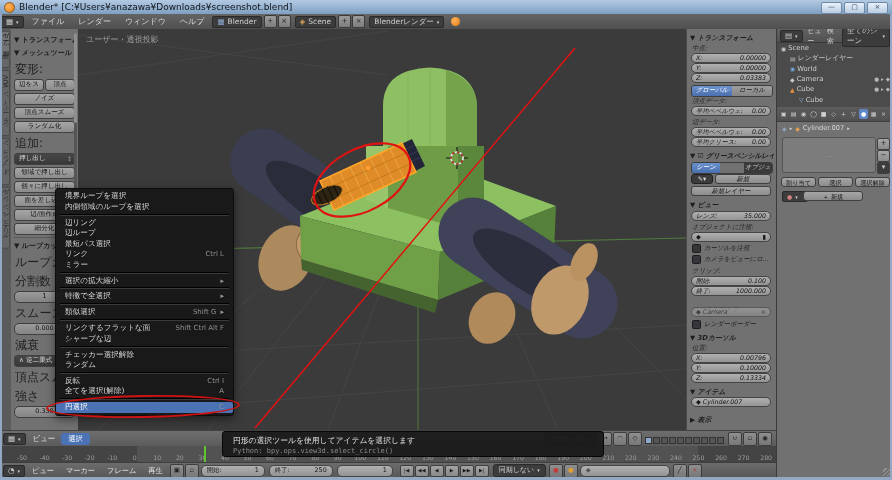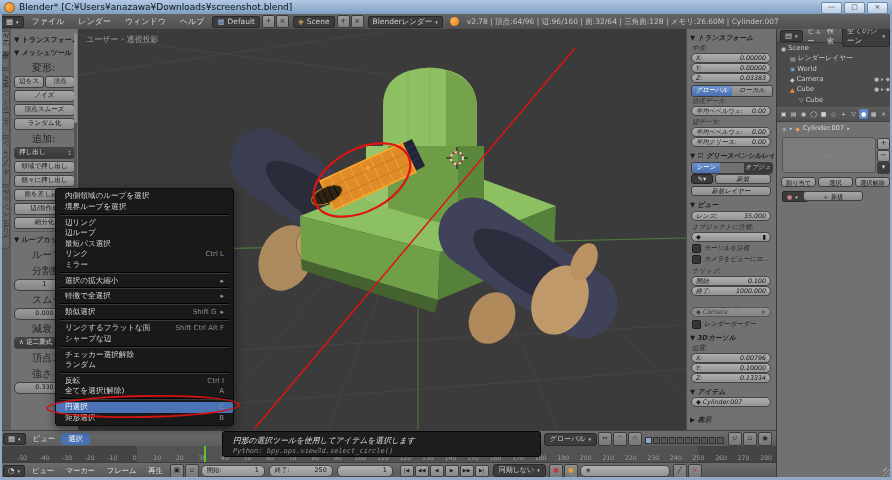--- a/index.html
+++ b/index.html
@@ -22,21 +22,21 @@
   .sq{width:11px;height:11px;background:linear-gradient(#9c9c9c,#7e7e7e);border:1px solid #3a3a3a;
     border-radius:2px;font-size:7px;line-height:10px;text-align:center;color:#222;margin-left:1px;}
   #stats{margin-left:8px;color:#c3c3c3;font-size:7.5px;white-space:nowrap;}
   
   #tabstrip{left:0;top:29px;width:11px;height:401px;background:#5b5b5b;border-right:1px solid #4a4a4a;}
   .vtab{writing-mode:vertical-rl;transform:rotate(180deg);font-size:6.5px;color:#2b2b2b;
     background:#666;border:1px solid #4c4c4c;border-radius:2px 0 0 2px;padding:4px 0;margin:2px 0 2px 1px;text-align:center;width:9px;box-sizing:border-box;}
   .vtab.active{background:#747474;color:#111;}
   #toolshelf{left:11px;top:29px;width:67px;height:401px;background:#717171;padding:3px 3px 0 3px;box-sizing:border-box;overflow:hidden;}
   .ts-hdr{font-size:7px;color:#1d1d1d;font-weight:bold;margin:3px 0 3px 0;white-space:nowrap;overflow:hidden;}
-  .ts-lbl{font-size:10px;color:#222;margin:2px 0 1px 18px;white-space:nowrap;overflow:hidden;}
+  .ts-lbl{font-size:12px;color:#222;margin:2px 0 1px 1px;white-space:nowrap;overflow:hidden;}
   .pill{height:10px;border-radius:3px;background:linear-gradient(#a6a6a6,#8c8c8c);border:1px solid #404040;
     font-size:6.6px;line-height:9px;text-align:center;color:#111;margin-bottom:2px;white-space:nowrap;overflow:hidden;padding:0 1px;}
   .pill.dark{background:linear-gradient(#474747,#383838);color:#d8d8d8;text-align:left;padding-left:4px;position:relative;}
   .pill.dark:after{content:"↕";position:absolute;right:2px;top:0;font-size:6px;color:#999;}
   .pair{display:flex;gap:1px;}
   .pair .pill{flex:1;}
   .slider{height:10px;border-radius:5px;background:linear-gradient(#9a9a9a,#848484);border:1px solid #404040;
     font-size:6.4px;line-height:9px;color:#111;text-align:center;margin-bottom:2px;}
   .chkbox{width:7px;height:7px;background:#35353a;border:1px solid #1c1c1c;border-radius:1.5px;flex:none;
     color:#fff;font-size:6.5px;line-height:7px;text-align:center;}
@@ -50,22 +50,22 @@
     border-radius:3px;padding:2px 0;z-index:30;box-shadow:0 3px 10px rgba(0,0,0,.5);}
   .menu-item{height:10.5px;display:flex;align-items:center;padding:0 9px;font-size:7.6px;color:#d9d9d9;white-space:nowrap;}
   .menu-item .lab{flex:1;overflow:hidden;}
   .menu-item .sc{color:#8f8f8f;font-size:7px;margin-left:4px;}
   .menu-item .sub{color:#9a9a9a;font-size:7px;margin-left:4px;}
   .menu-item.hl{background:#4a72b4;color:#fff;border-radius:2px;}
   .menu-sep{height:1px;background:#000;border-bottom:1px solid #3a3a3a;margin:1.7px 4px;}
   #menu-red-ellipse{left:46px;top:395px;width:190px;height:19px;border:2px solid #cf1212;border-radius:50%;
     z-index:32;transform:rotate(-1deg);}
   
-  #tooltip{left:222px;top:431px;width:319px;height:26px;background:rgba(26,26,26,.95);border:1px solid #060606;
-    border-radius:3px;z-index:40;padding:3px 10px;box-sizing:border-box;font-style:italic;}
+  #tooltip{left:222px;top:431px;width:382px;height:26px;background:rgba(26,26,26,.95);border:1px solid #060606;
+    border-radius:3px;z-index:40;padding:3px 10px;box-sizing:border-box;}
   #tooltip .t1{font-size:7.8px;color:#e6e6e6;white-space:nowrap;}
   #tooltip .t2{font-size:7px;color:#8d8d8d;font-family:"DejaVu Sans Mono",monospace;white-space:nowrap;margin-top:1px;}
   
   #npanel{left:686px;top:29px;width:90px;height:401px;background:#717171;border-left:1px solid #4b4b4b;overflow:hidden;font-style:italic;}
   .np-hdr{position:absolute;left:3px;right:3px;font-size:6.8px;font-weight:bold;color:#1d1d1d;white-space:nowrap;overflow:hidden;}
   .np-lbl{position:absolute;left:5px;right:3px;font-size:6.5px;color:#222;white-space:nowrap;overflow:hidden;}
   .np-fld{position:absolute;left:4px;width:80px;height:9.5px;border-radius:5px;background:linear-gradient(#b0b0b0,#949494);
     border:1px solid #454545;font-size:6.3px;line-height:8.5px;color:#151515;display:flex;padding:0 4px;box-sizing:border-box;white-space:nowrap;overflow:hidden;}
   .np-fld .fl{flex:1;overflow:hidden;}
   .np-fld .fv{text-align:right;}
@@ -144,36 +144,35 @@
         <span style="font-size:5px">▾</span>
       </div>
     <div id="topbar-menus" style="display:flex">
         <div class="tb-menu">ファイル</div>
         <div class="tb-menu">レンダー</div>
         <div class="tb-menu">ウィンドウ</div>
         <div class="tb-menu">ヘルプ</div>
       </div>
     <div class="mini-dd">
         <span style="color:#8fb0d8">▦</span>
-        <span>Default</span>
+        <span>Blender</span>
       </div>
     <div class="sq">+</div>
     <div class="sq">×</div>
     <div class="mini-dd" style="margin-left:4px">
         <span style="color:#d8a05a">◈</span>
         <span>Scene</span>
       </div>
     <div class="sq">+</div>
     <div class="sq">×</div>
     <div class="mini-dd" style="margin-left:4px">
         <span>Blenderレンダー</span>
         <span style="font-size:5px">▾</span>
       </div>
     <div style="width:9px;height:9px;border-radius:50%;background:radial-gradient(circle at 35% 35%,#ffb35c,#e87d12);margin-left:6px;flex:none"></div>
-    <span id="stats">v2.78 | 頂点:64/96 | 辺:96/160 | 面:32/64 | 三角面:128 | メモリ:26.60M | Cylinder.007</span>
   </div>
 
   <div class="abs" id="tabstrip">
       <div class="vtab active">ツール</div>
       <div class="vtab">作成</div>
       <div class="vtab">シェーディング/UV</div>
       <div class="vtab">オプション</div>
       <div class="vtab">グリースペンシル</div>
     </div>
 
@@ -491,24 +490,24 @@
     <div class="mini-dd" style="position:absolute;left:4px;top:84px;width:16px;height:9px">
         <span style="color:#d08080;font-size:6px">●</span>
         <span style="font-size:5px">▾</span>
       </div>
     <div class="prop-btn" style="left:26px;top:84px;width:60px">＋ <span>新規</span></div>
     <div class="abs" id="grip" style="position:absolute;"></div>
   </div>
 
   <div class="abs" id="selmenu">
       <div class="menu-item">
+        <span class="lab">境界ループを選択</span>
+      </div>
+      <div class="menu-item">
         <span class="lab">内側領域のループを選択</span>
-      </div>
-      <div class="menu-item">
-        <span class="lab">境界ループを選択</span>
       </div>
       <div class="menu-sep"></div>
       <div class="menu-item">
         <span class="lab">辺リング</span>
       </div>
       <div class="menu-item">
         <span class="lab">辺ループ</span>
       </div>
       <div class="menu-item">
         <span class="lab">最短パス選択</span>
@@ -557,24 +556,20 @@
         <span class="sc">Ctrl I</span>
       </div>
       <div class="menu-item">
         <span class="lab">全てを選択(解除)</span>
         <span class="sc">A</span>
       </div>
       <div class="menu-sep"></div>
       <div class="menu-item hl">
         <span class="lab">円選択</span>
         <span class="sc">C</span>
-      </div>
-      <div class="menu-item">
-        <span class="lab">矩形選択</span>
-        <span class="sc">B</span>
       </div>
     </div>
   <div class="abs" id="menu-red-ellipse"></div>
 
   <div class="abs" id="hdr3d">
     <div class="mini-dd" style="margin-left:3px">
         <span>▦</span>
         <span style="font-size:5px">▾</span>
       </div>
     <div class="h-menu">ビュー</div>

